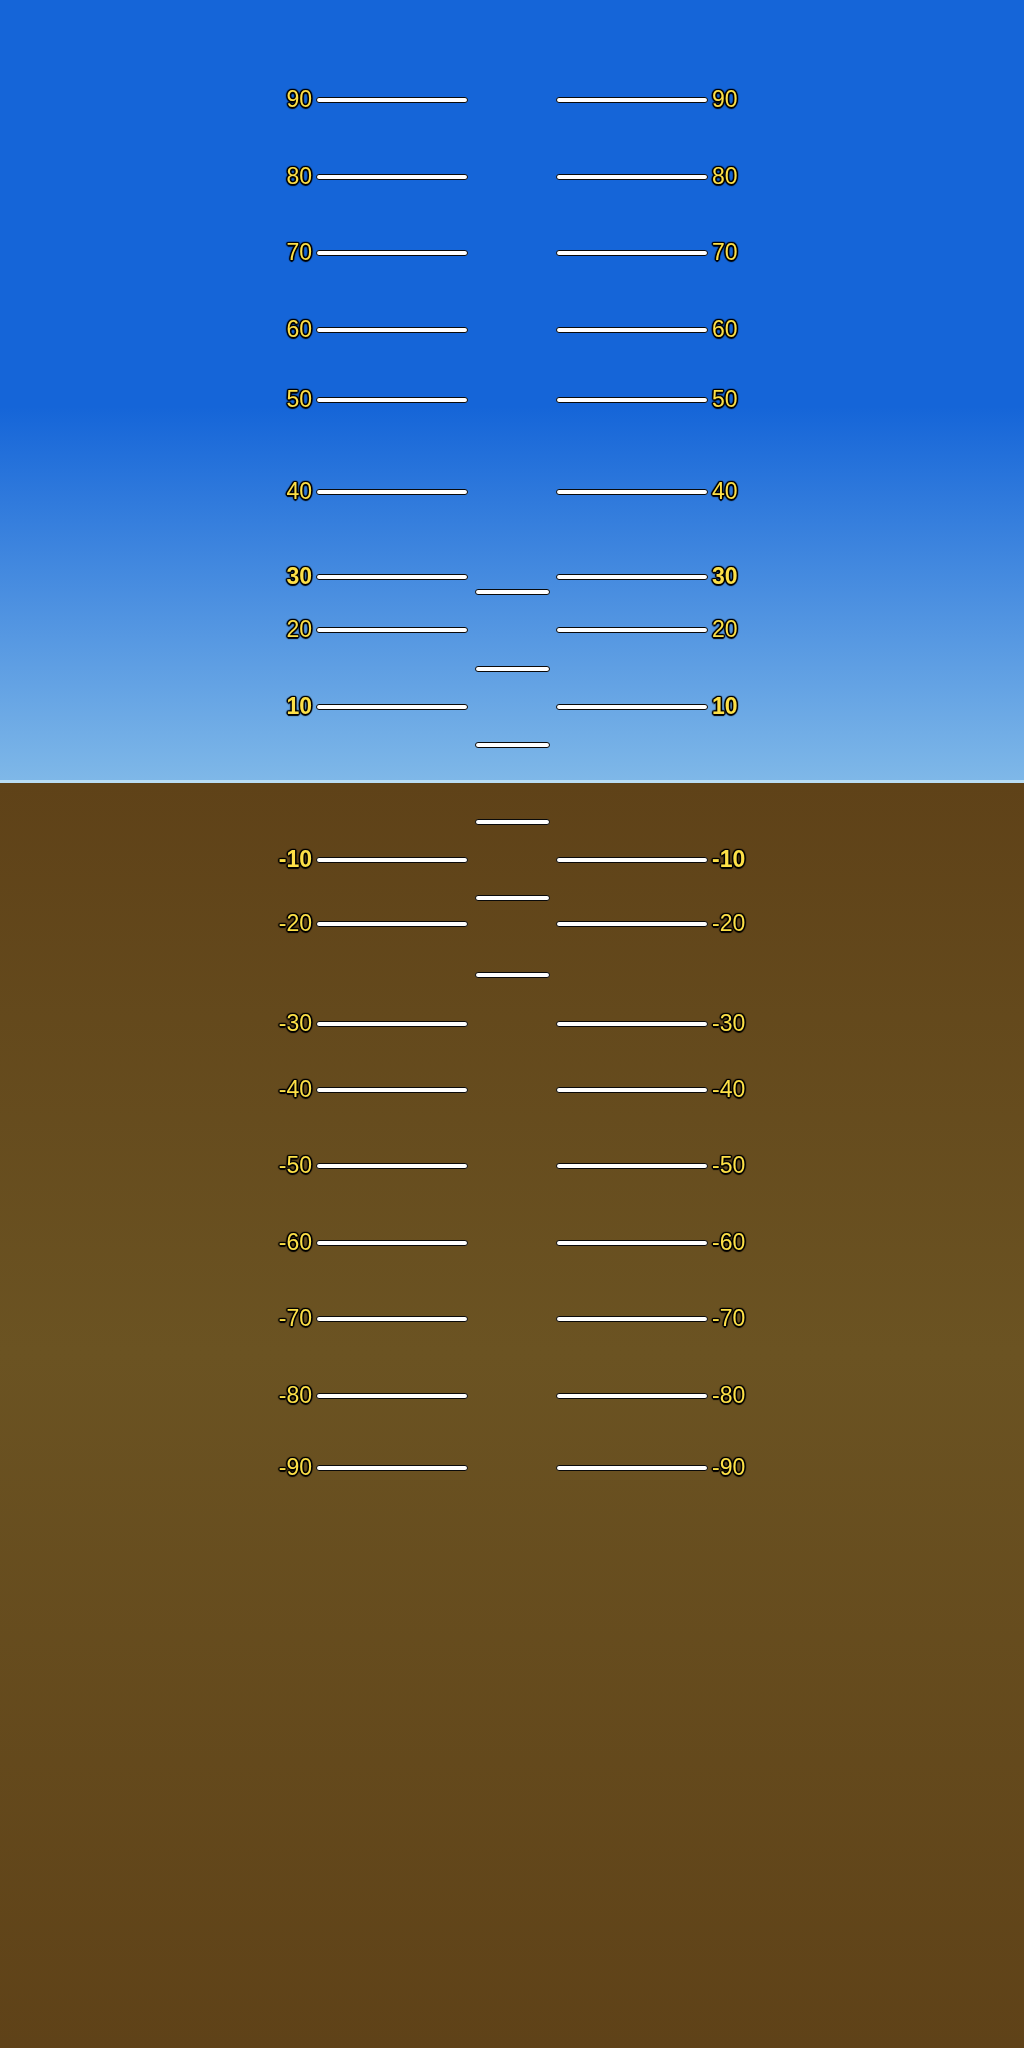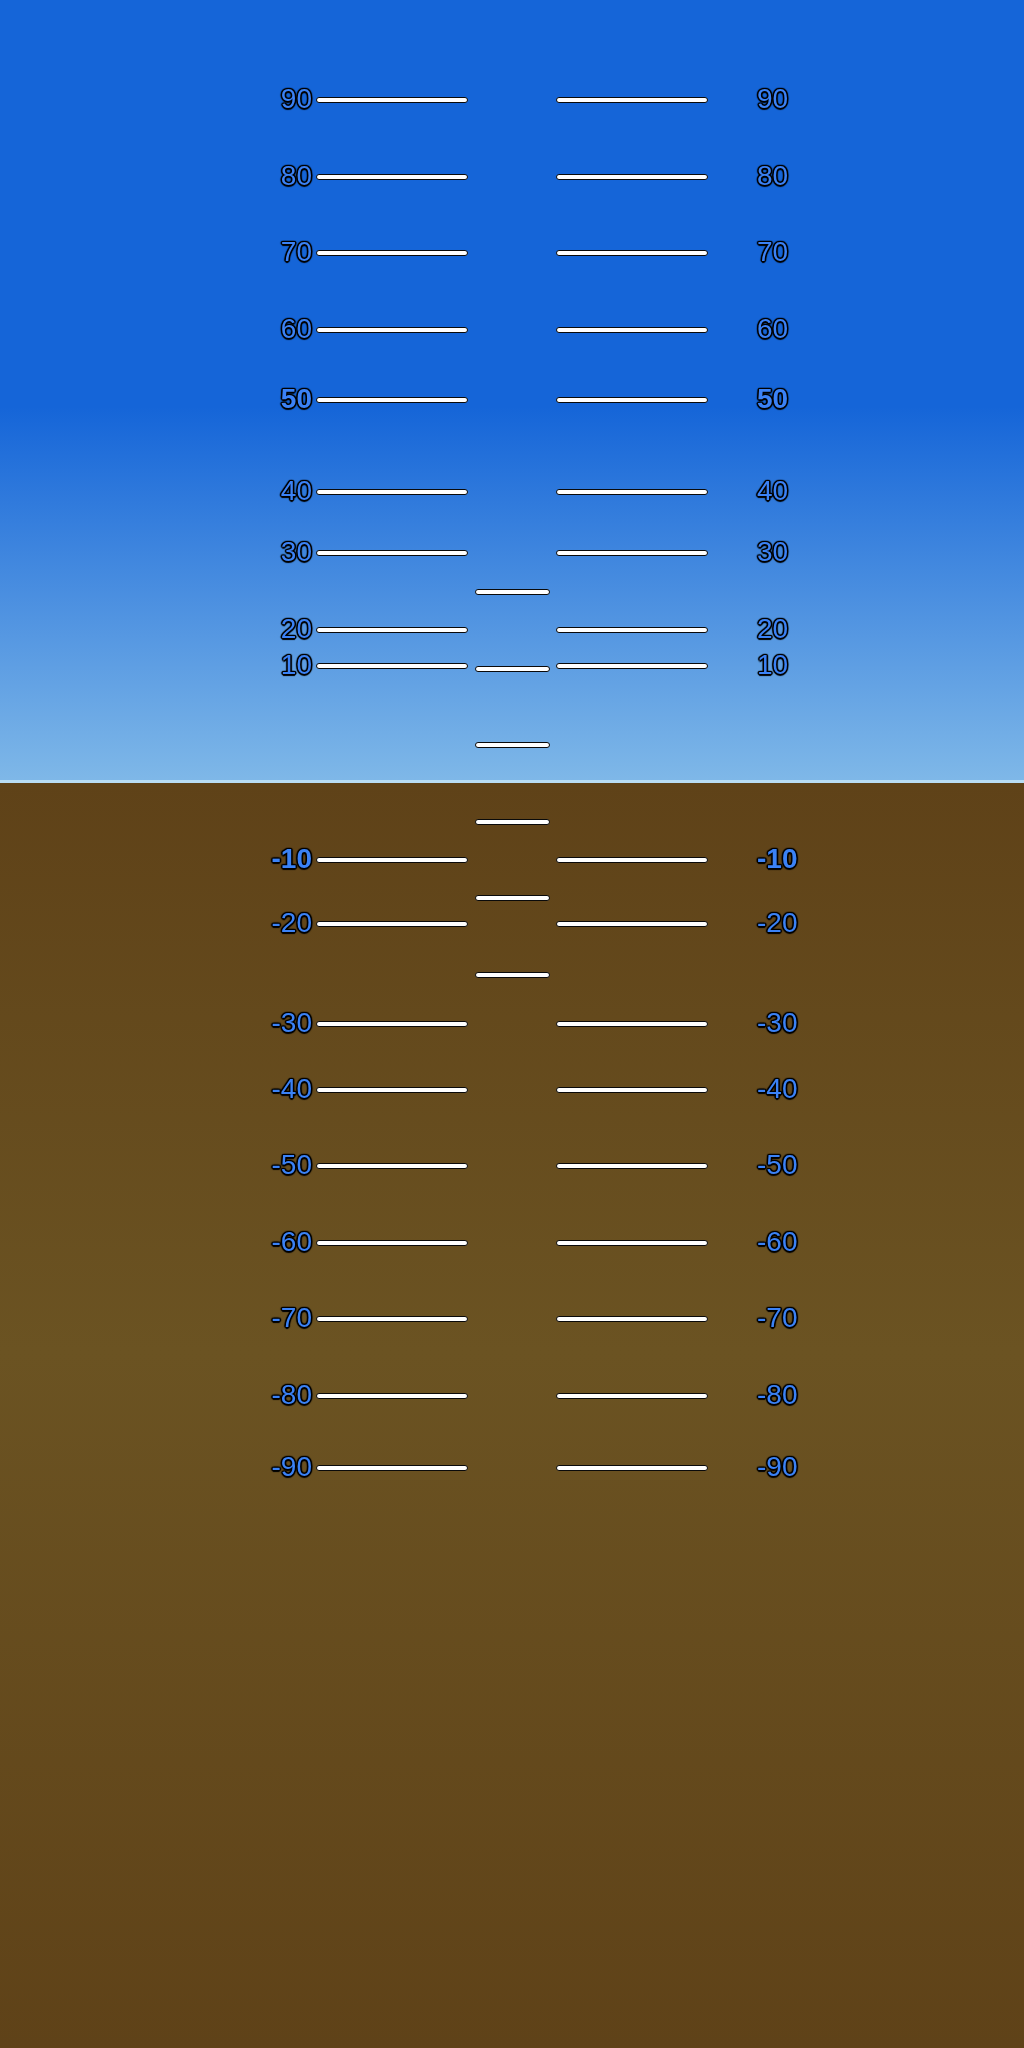--- a/index.html
+++ b/index.html
@@ -75,29 +75,28 @@
   
   .rung.minor .bar {
     left: 475px;
     width: 75px;
   }
   .lbl {
     position: absolute;
     top: 0;
     height: 24px;
     line-height: 22px;
-    font-size: 28px;
-    color: #3b82f6;
+    font-size: 23px;
+    color: #fde047;
     text-shadow:
       -1.5px 0 1px #000, 1.5px 0 1px #000,
       0 -1.5px 1px #000, 0 1.5px 1px #000,
       -1px -1px 1px #000, 1px 1px 1px #000,
       -1px 1px 1px #000, 1px -1px 1px #000;
     white-space: nowrap;
-    margin-left: 45px;
   }
   .lbl.left {
     right: 712px;
     text-align: right;
   }
   .lbl.right {
     left: 712px;
     text-align: left;
   }
 </style>
@@ -128,51 +127,51 @@
         <span class="bar"></span>
         <span class="bar right"></span>
         <span class="lbl right">70</span>
       </div>
       <div class="rung major" style="top: 330px; text-decoration: underline;">
         <span class="lbl left">60</span>
         <span class="bar"></span>
         <span class="bar right"></span>
         <span class="lbl right">60</span>
       </div>
-      <div class="rung major" style="top: 400px; font-weight: bold;">
+      <div class="rung major" style="top: 400px;">
         <span class="lbl left">50</span>
         <span class="bar"></span>
         <span class="bar right"></span>
         <span class="lbl right">50</span>
       </div>
       <div class="rung major" style="top: 492px;">
         <span class="lbl left">40</span>
         <span class="bar"></span>
         <span class="bar right"></span>
         <span class="lbl right">40</span>
       </div>
-      <div class="rung major" style="top: 553px;">
+      <div class="rung major" style="top: 577px; font-weight: bold;">
         <span class="lbl left">30</span>
         <span class="bar"></span>
         <span class="bar right"></span>
         <span class="lbl right">30</span>
       </div>
       <div class="rung minor" style="top: 592px;">
         <span class="bar"></span>
       </div>
       <div class="rung major" style="top: 630px;">
         <span class="lbl left">20</span>
         <span class="bar"></span>
         <span class="bar right"></span>
         <span class="lbl right">20</span>
       </div>
       <div class="rung minor" style="top: 669px;">
         <span class="bar"></span>
       </div>
-      <div class="rung major" style="top: 666px;">
+      <div class="rung major" style="top: 707px; font-weight: bold;">
         <span class="lbl left">10</span>
         <span class="bar"></span>
         <span class="bar right"></span>
         <span class="lbl right">10</span>
       </div>
       <div class="rung minor" style="top: 745px;">
         <span class="bar"></span>
       </div>
       <div class="rung minor" style="top: 822px;">
         <span class="bar"></span>

